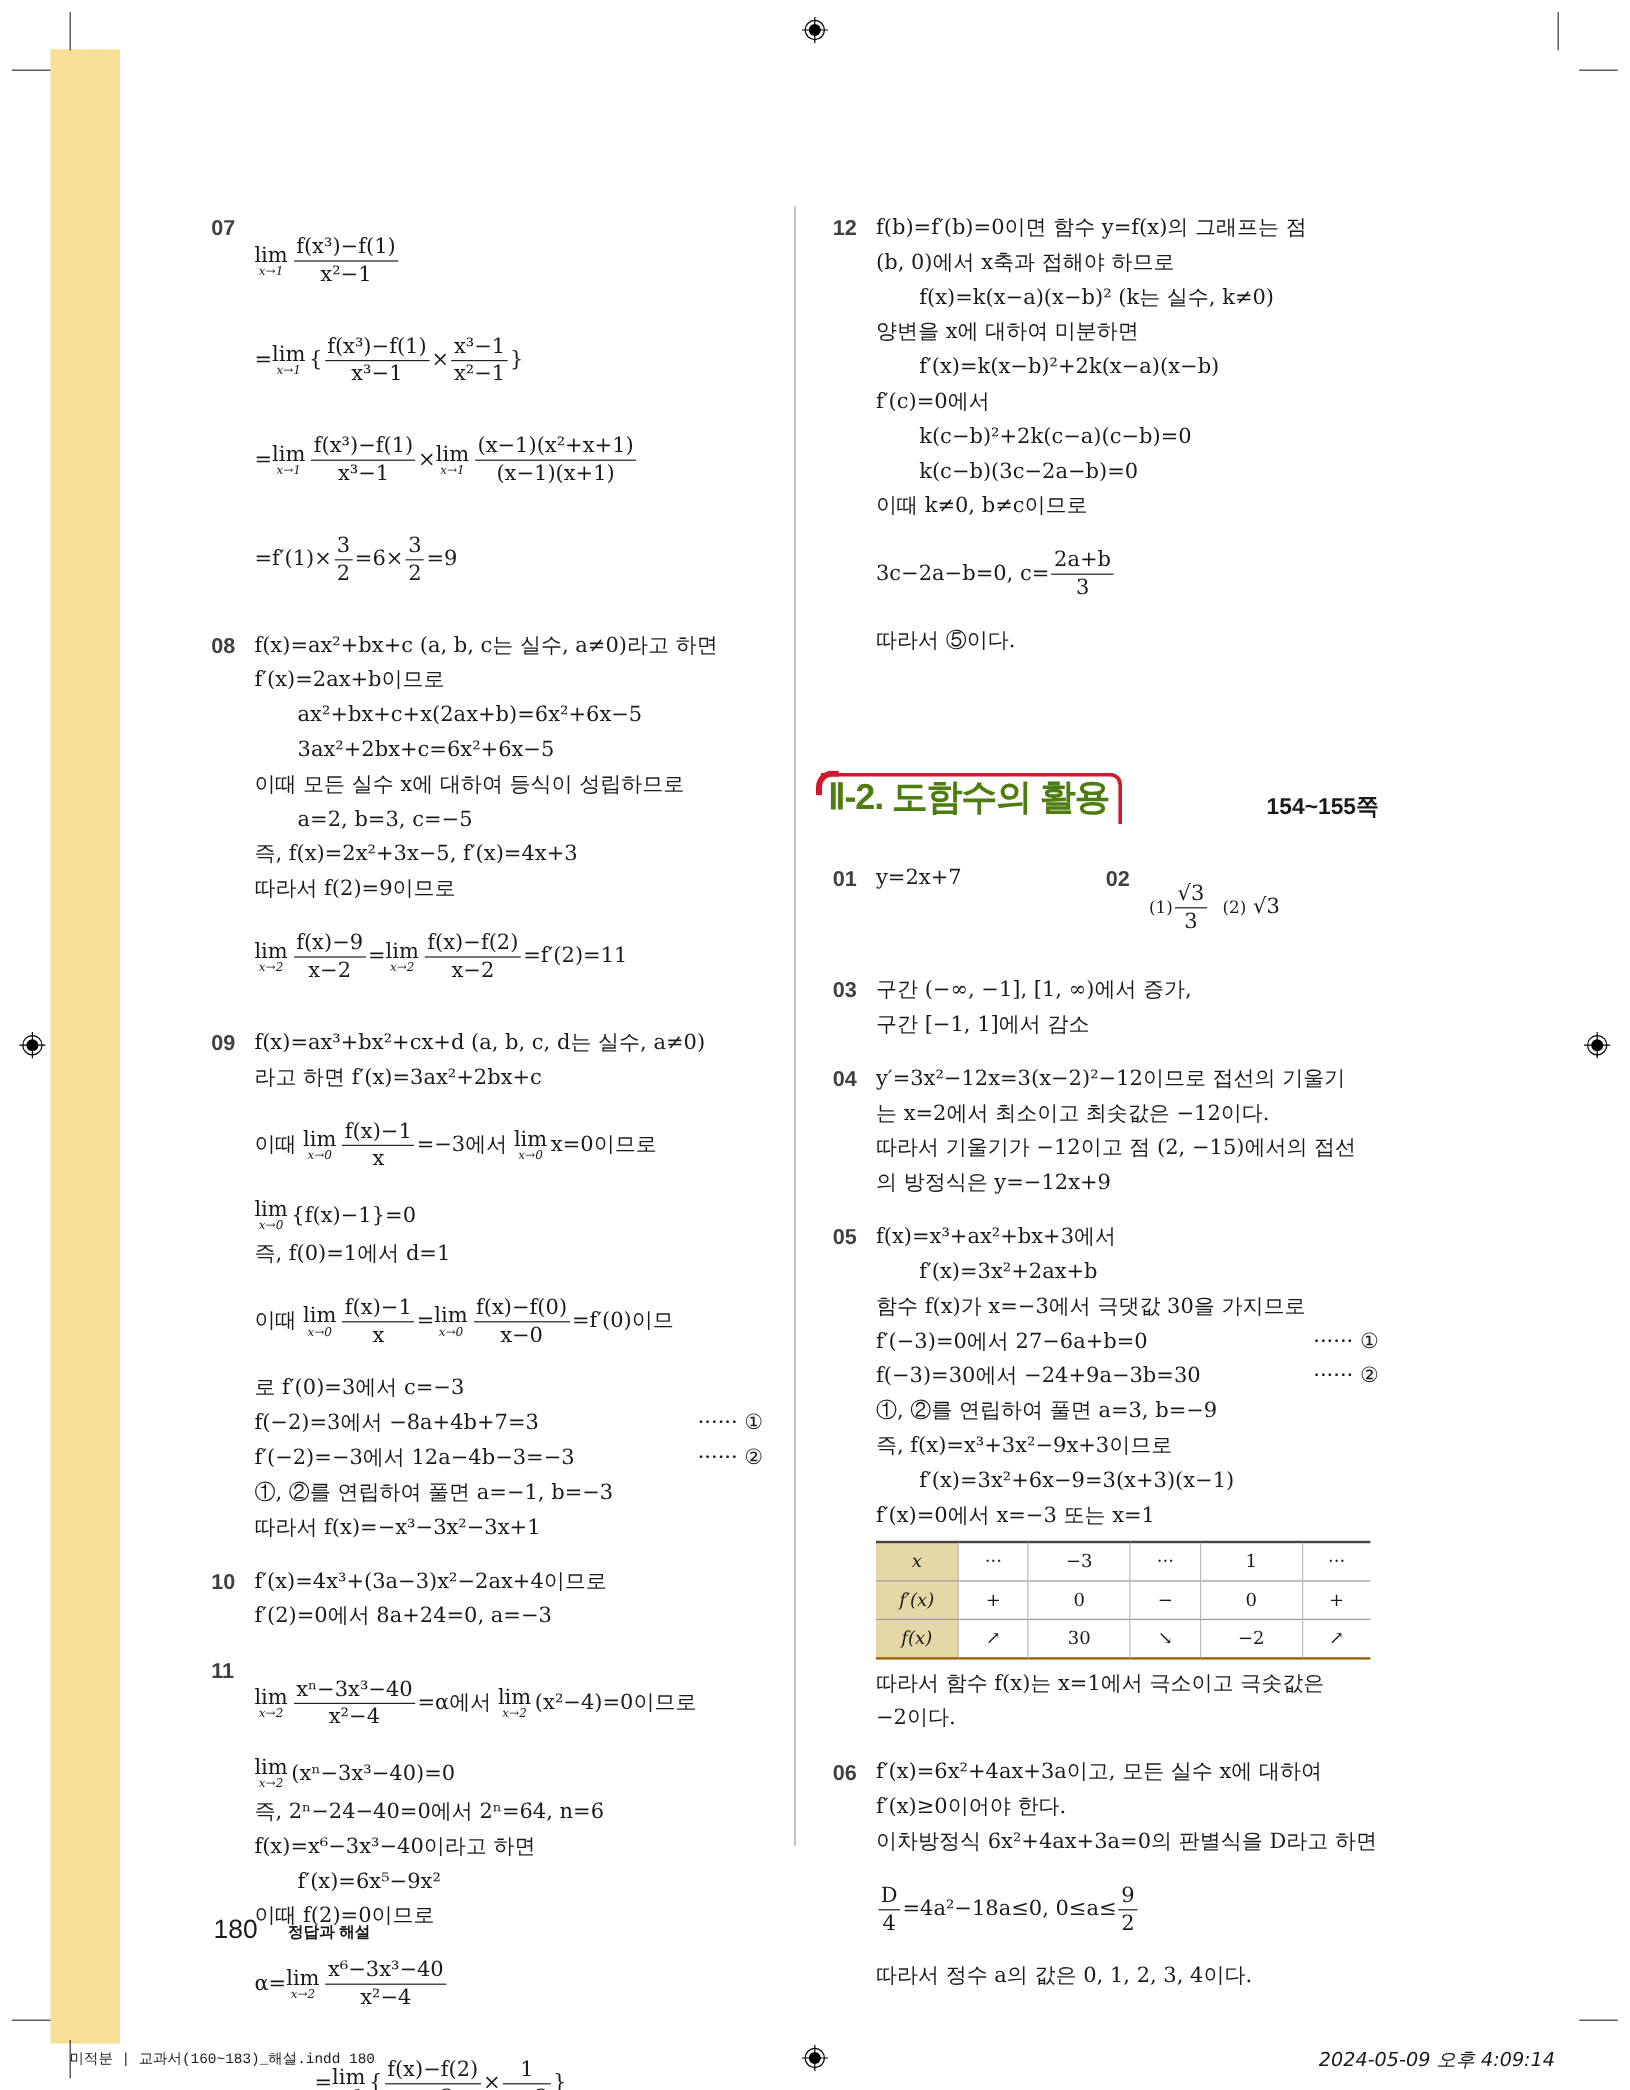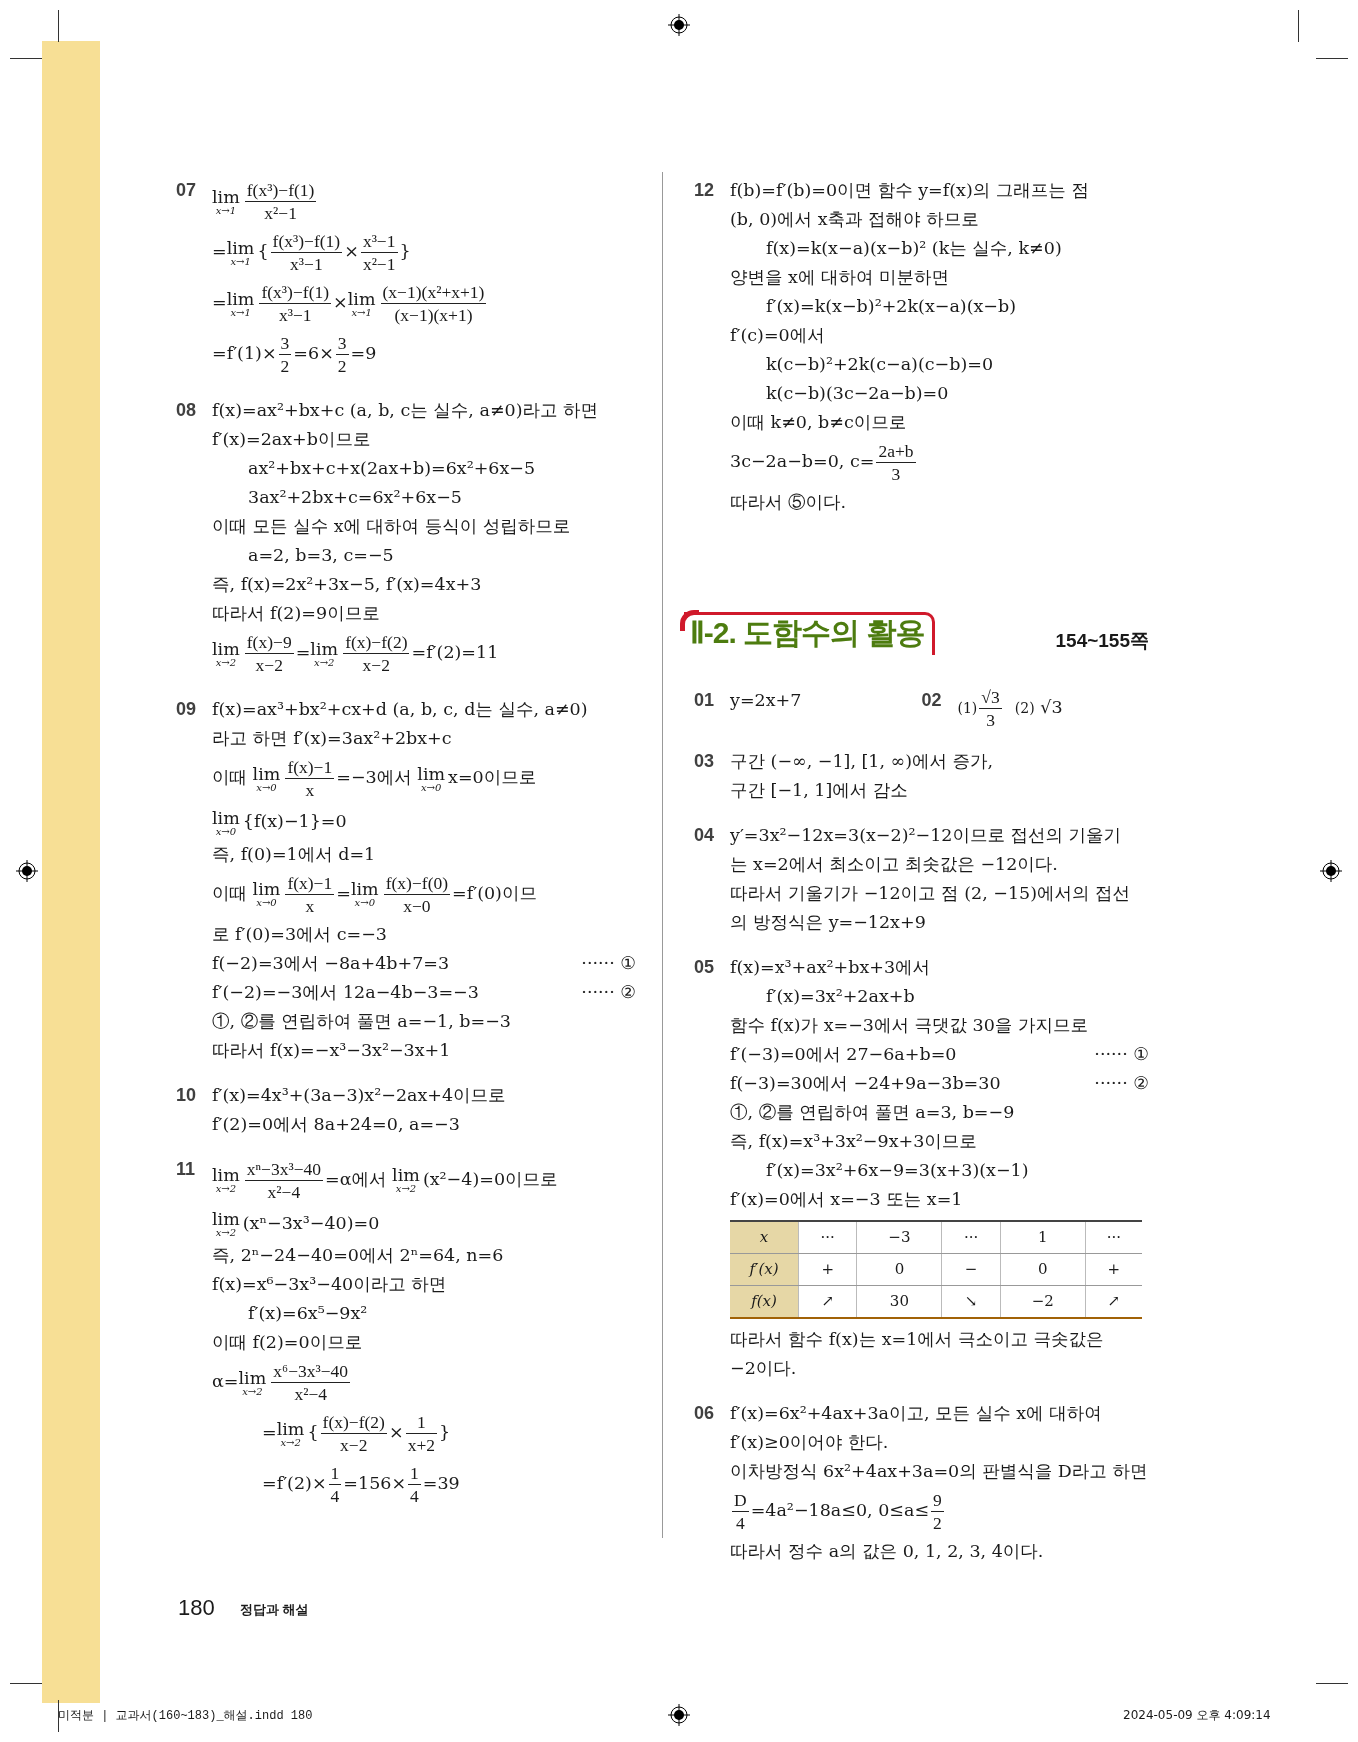--- a/index.html
+++ b/index.html
@@ -10,21 +10,21 @@
   .reg{position:absolute;width:22px;height:22px;}
   .col{position:absolute;font-size:17.5px;line-height:29px;}
   .left{left:176px;top:176px;width:460px;}
   .right{left:694px;top:176px;width:455px;}
   .divider{position:absolute;left:662px;top:172px;width:1px;height:1366px;background:#999;}
   .prob{position:relative;padding-left:36px;margin-bottom:16px;}
   .num{position:absolute;left:0;top:0;font-family:"Liberation Sans",sans-serif;font-weight:bold;font-size:18px;color:#404040;}
   .ln{white-space:nowrap;}
   .ind{padding-left:36px;}
   .mark{float:right;}
-  .frac{display:inline-block;vertical-align:middle;text-align:center;margin:0 2px;font-family:Liberation Serif, serif;}
+  .frac{display:inline-block;vertical-align:middle;text-align:center;margin:16px 2px;}
   .frac>span{display:block;line-height:22px;padding:0 2px;}
   .frac>span.n{border-bottom:1px solid #222;}
   .lim{display:inline-block;vertical-align:middle;text-align:center;line-height:18px;margin-right:3px;}
   .lim>span{display:block;}
   .lim .sub{font-size:10px;line-height:10px;font-style:italic;}
   .mathline{min-height:29px;padding:3px 0;}
   .section-head{position:relative;height:54px;margin:95px 0 20px -10px;}
   .sect-title{position:absolute;left:6px;top:6px;font-family:"Liberation Sans",sans-serif;font-weight:bold;font-size:30px;color:#4d7c0f;letter-spacing:-1px;}
   .sect-frame{position:absolute;left:0;top:0;width:248px;height:40px;border-top:3px solid #d0192b;border-right:3px solid #d0192b;border-top-right-radius:10px;}
   .sect-hook{position:absolute;left:-4px;top:-2px;width:14px;height:16px;border-top:5px solid #d0192b;border-left:5px solid #d0192b;border-top-left-radius:14px;}
@@ -32,21 +32,21 @@
   .pair{display:flex;}
   .pair>.prob{flex:1;}
   table.inc{border-collapse:collapse;width:412px;margin:6px 0 6px 0;font-size:15px;}
   table.inc td{border-top:1px solid #999;border-bottom:1px solid #999;border-left:1px solid #bbb;text-align:center;height:27px;}
   table.inc tr:first-child td{border-top:2px solid #444;}
   table.inc tr:last-child td{border-bottom:2px solid #a16207;}
   table.inc td.hd{background:#e6d7a6;font-style:italic;width:66px;border-left:none;}
   .footer-page{position:absolute;left:178px;top:1595px;font-family:"Liberation Sans",sans-serif;font-size:22px;}
   .footer-label{position:absolute;left:240px;top:1601px;font-family:"Liberation Sans",sans-serif;font-size:13px;font-weight:bold;}
   .slug-left{position:absolute;left:58px;top:1707px;font-family:Liberation Mono, monospace;font-size:12px;}
-  .slug-right{position:absolute;left:1123px;top:1707px;font-family:"DejaVu Sans",sans-serif;font-size:12px;}
+  .slug-right{position:absolute;left:1099px;top:1707px;font-family:"DejaVu Sans",sans-serif;font-size:16px;font-style:italic;}
 </style>
 </head>
 <body>
 
 <div class="band"></div>
 <div class="crop" style="left:58px;top:10px;width:1px;height:32px;"></div>
 <div class="crop" style="left:10px;top:58px;width:32px;height:1px;"></div>
 <div class="crop" style="left:1298px;top:10px;width:1px;height:32px;"></div>
 <div class="crop" style="left:1316px;top:58px;width:32px;height:1px;"></div>
 <div class="crop" style="left:10px;top:1683px;width:32px;height:1px;"></div>

